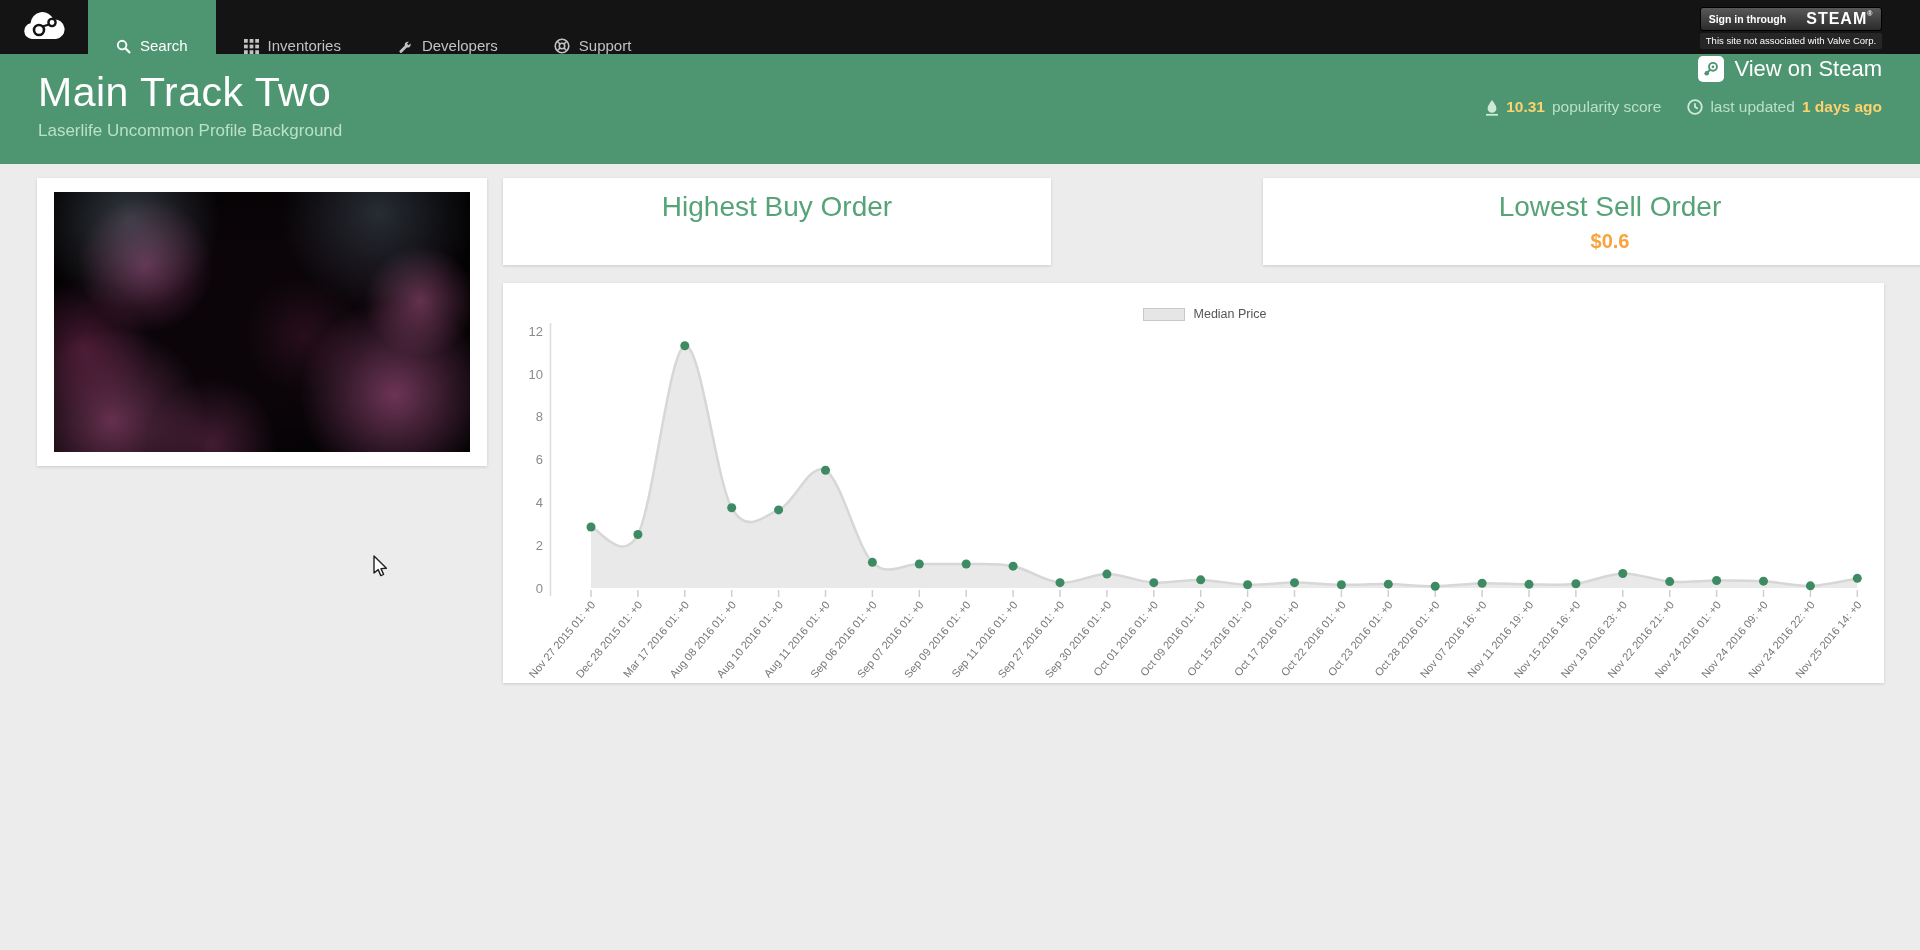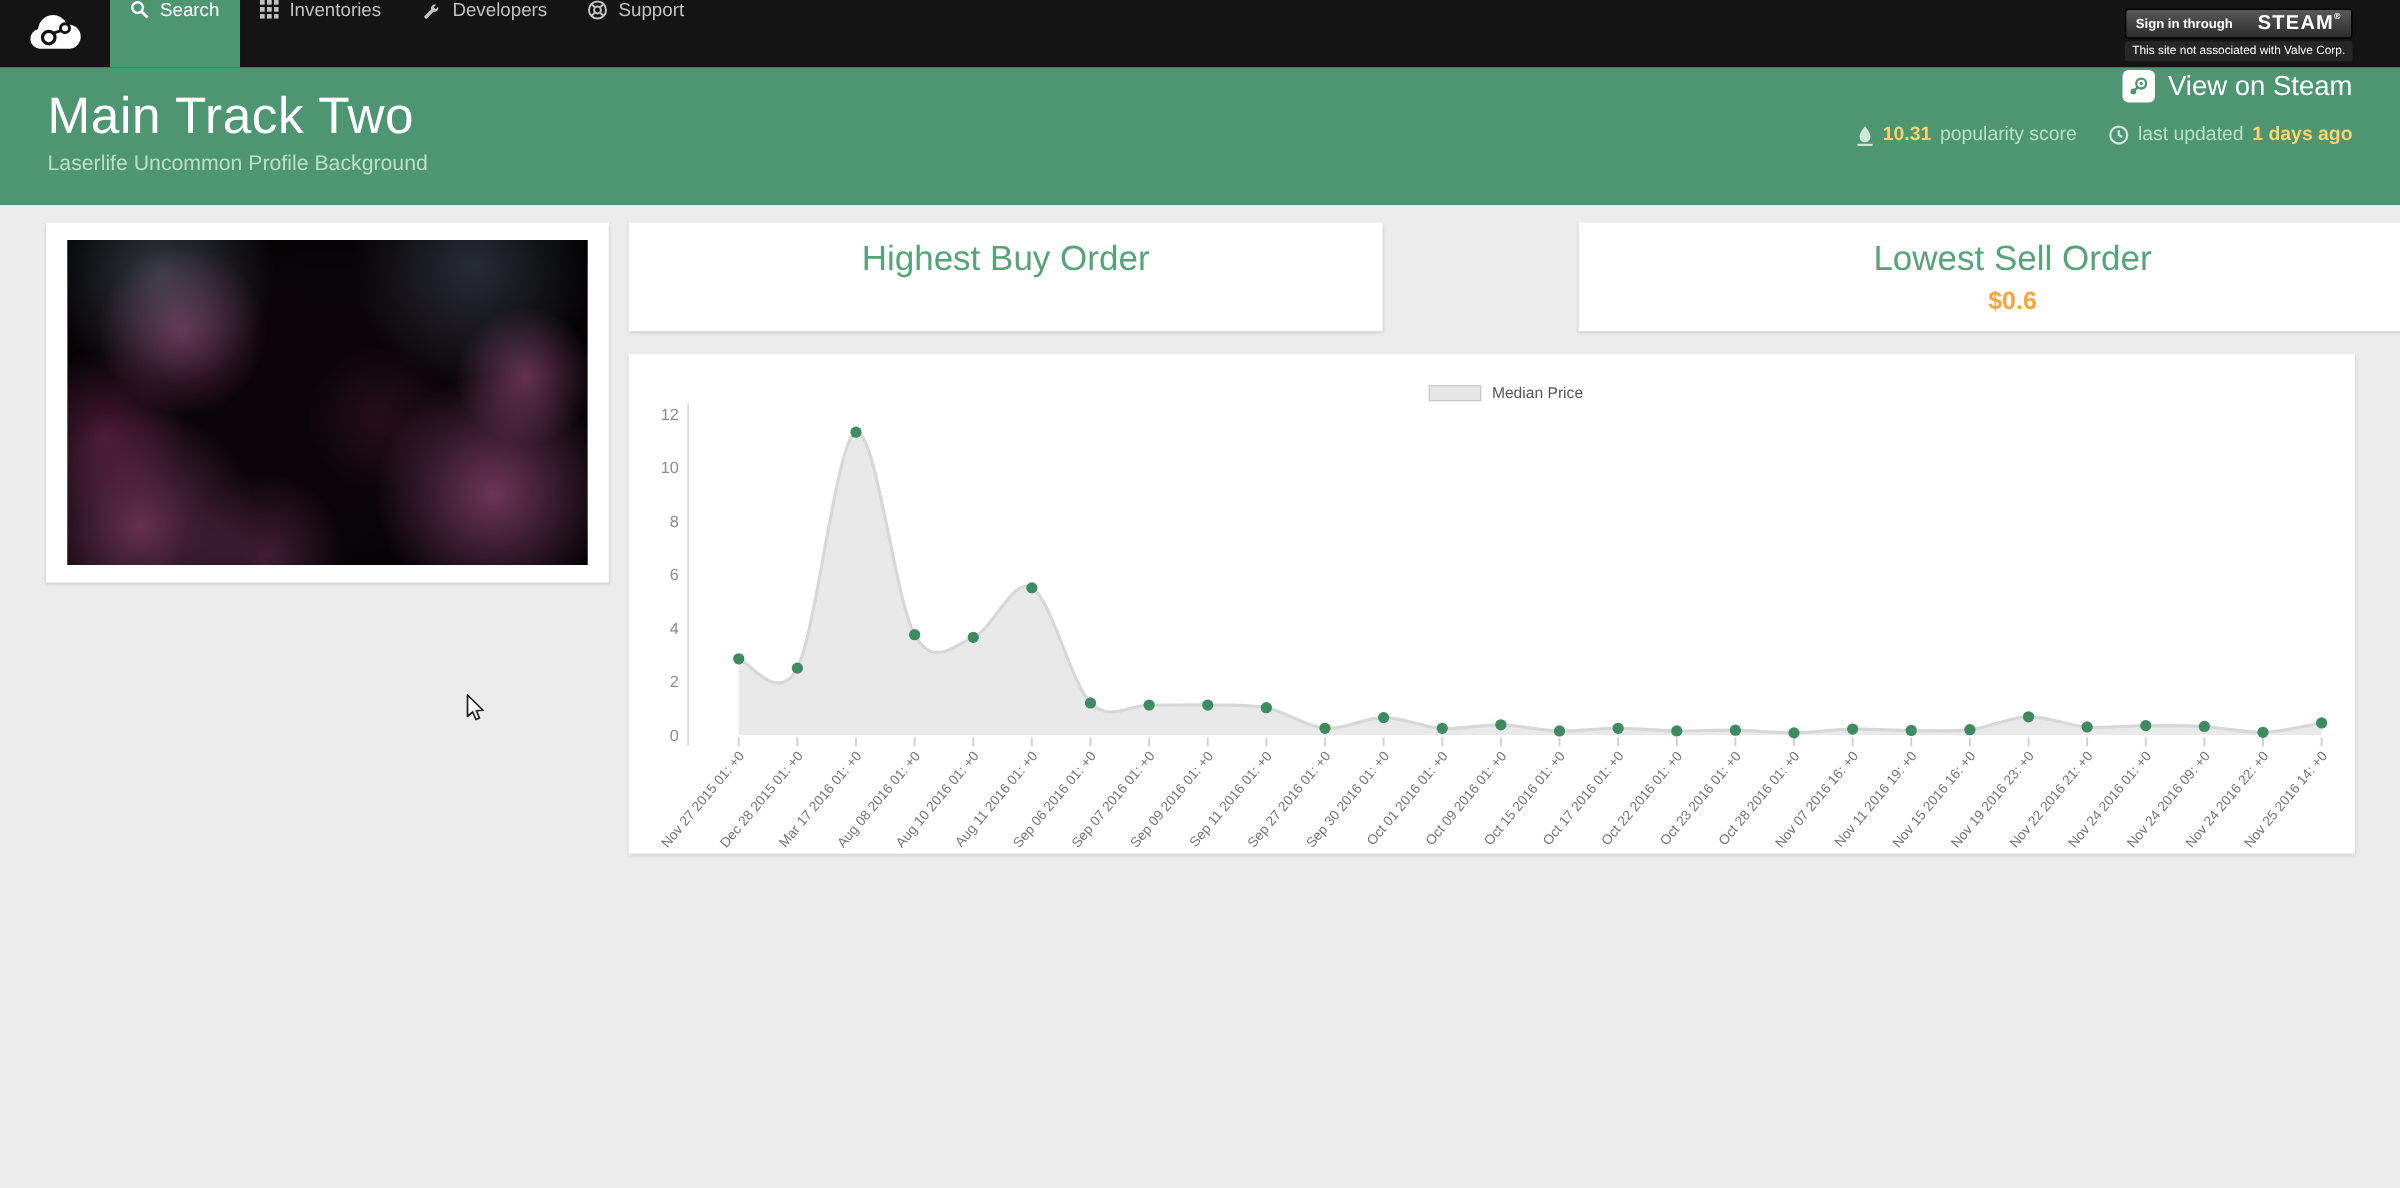--- a/index.html
+++ b/index.html
@@ -3,21 +3,21 @@
 <meta charset="utf-8">
 <style>
   * { margin:0; padding:0; box-sizing:border-box; }
   html,body { width:1920px; height:950px; overflow:hidden;
     font-family:"Liberation Sans","DejaVu Sans",sans-serif; background:#ececec; }
 
   
   .navbar { position:absolute; top:0; left:0; width:1920px; height:54px;
     background:#141414; display:flex; align-items:stretch; z-index:10; }
   .brand { width:88px; display:flex; align-items:center; justify-content:center; }
-  .nav-item { display:flex; align-items:flex-start; gap:9px; padding:0 16px;
+  .nav-item { display:flex; align-items:flex-end; gap:9px; padding:0 28px;
     color:#c2c2c2; font-size:15px; cursor:pointer; }
   .nav-item.active { background:#4e9571; color:#fff; }
   .nav-item svg { display:block; }
   .signin-wrap { position:absolute; right:38px; top:7px; width:182px; text-align:center; }
   .signin-btn { width:182px; height:24px; border:1px solid #000; border-radius:3px;
     background:linear-gradient(#595959,#2b2b2b); color:#fff; display:flex;
     align-items:center; justify-content:center; gap:20px; cursor:pointer; }
   .signin-btn .pre { font-size:10.5px; font-weight:bold; }
   .signin-btn .brand-word { font-size:16px; font-weight:bold; letter-spacing:1px; }
   .signin-btn .reg { font-size:7px; vertical-align:top; }
@@ -50,21 +50,21 @@
       radial-gradient(circle at 22% 28%, rgba(165,70,125,.55), transparent 18%),
       radial-gradient(circle at 7% 60%,  rgba(130,45,90,.5),  transparent 16%),
       radial-gradient(circle at 14% 88%, rgba(180,85,140,.55), transparent 22%),
       radial-gradient(circle at 38% 97%, rgba(140,60,105,.45), transparent 18%),
       radial-gradient(circle at 88% 42%, rgba(190,95,150,.5),  transparent 14%),
       radial-gradient(circle at 82% 78%, rgba(175,85,140,.6),  transparent 24%),
       radial-gradient(circle at 60% 55%, rgba(90,30,60,.35),   transparent 20%),
       radial-gradient(ellipse at 50% 50%, rgba(0,0,0,0) 40%, rgba(0,0,0,.85) 95%),
       #0b0509; }
   .stat-card { top:178px; height:87px; text-align:center; padding-top:13px; }
-  .stat-card.buy  { left:503px;  width:603px; }
+  .stat-card.buy  { left:503px;  width:548px; }
   .stat-card.sell { left:1263px; width:682px;padding-left:12px; }
   .stat-title { font-size:28px; font-weight:300; color:#55a376; }
   .stat-value { font-size:20px; font-weight:bold; color:#f8a33c; margin-top:7px; }
 
   
   .chart-card { left:503px; top:283px; width:1381px; height:400px; }
   .legend { position:absolute; top:24px; left:0; width:100%; display:flex;
     align-items:center; justify-content:center; gap:9px; cursor:pointer;margin-left:11px; }
   .legend-swatch { width:42px; height:13px; background:#e6e6e6; border:1px solid #c9c9c9; }
   .legend-label { font-size:12.5px; color:#555; }

